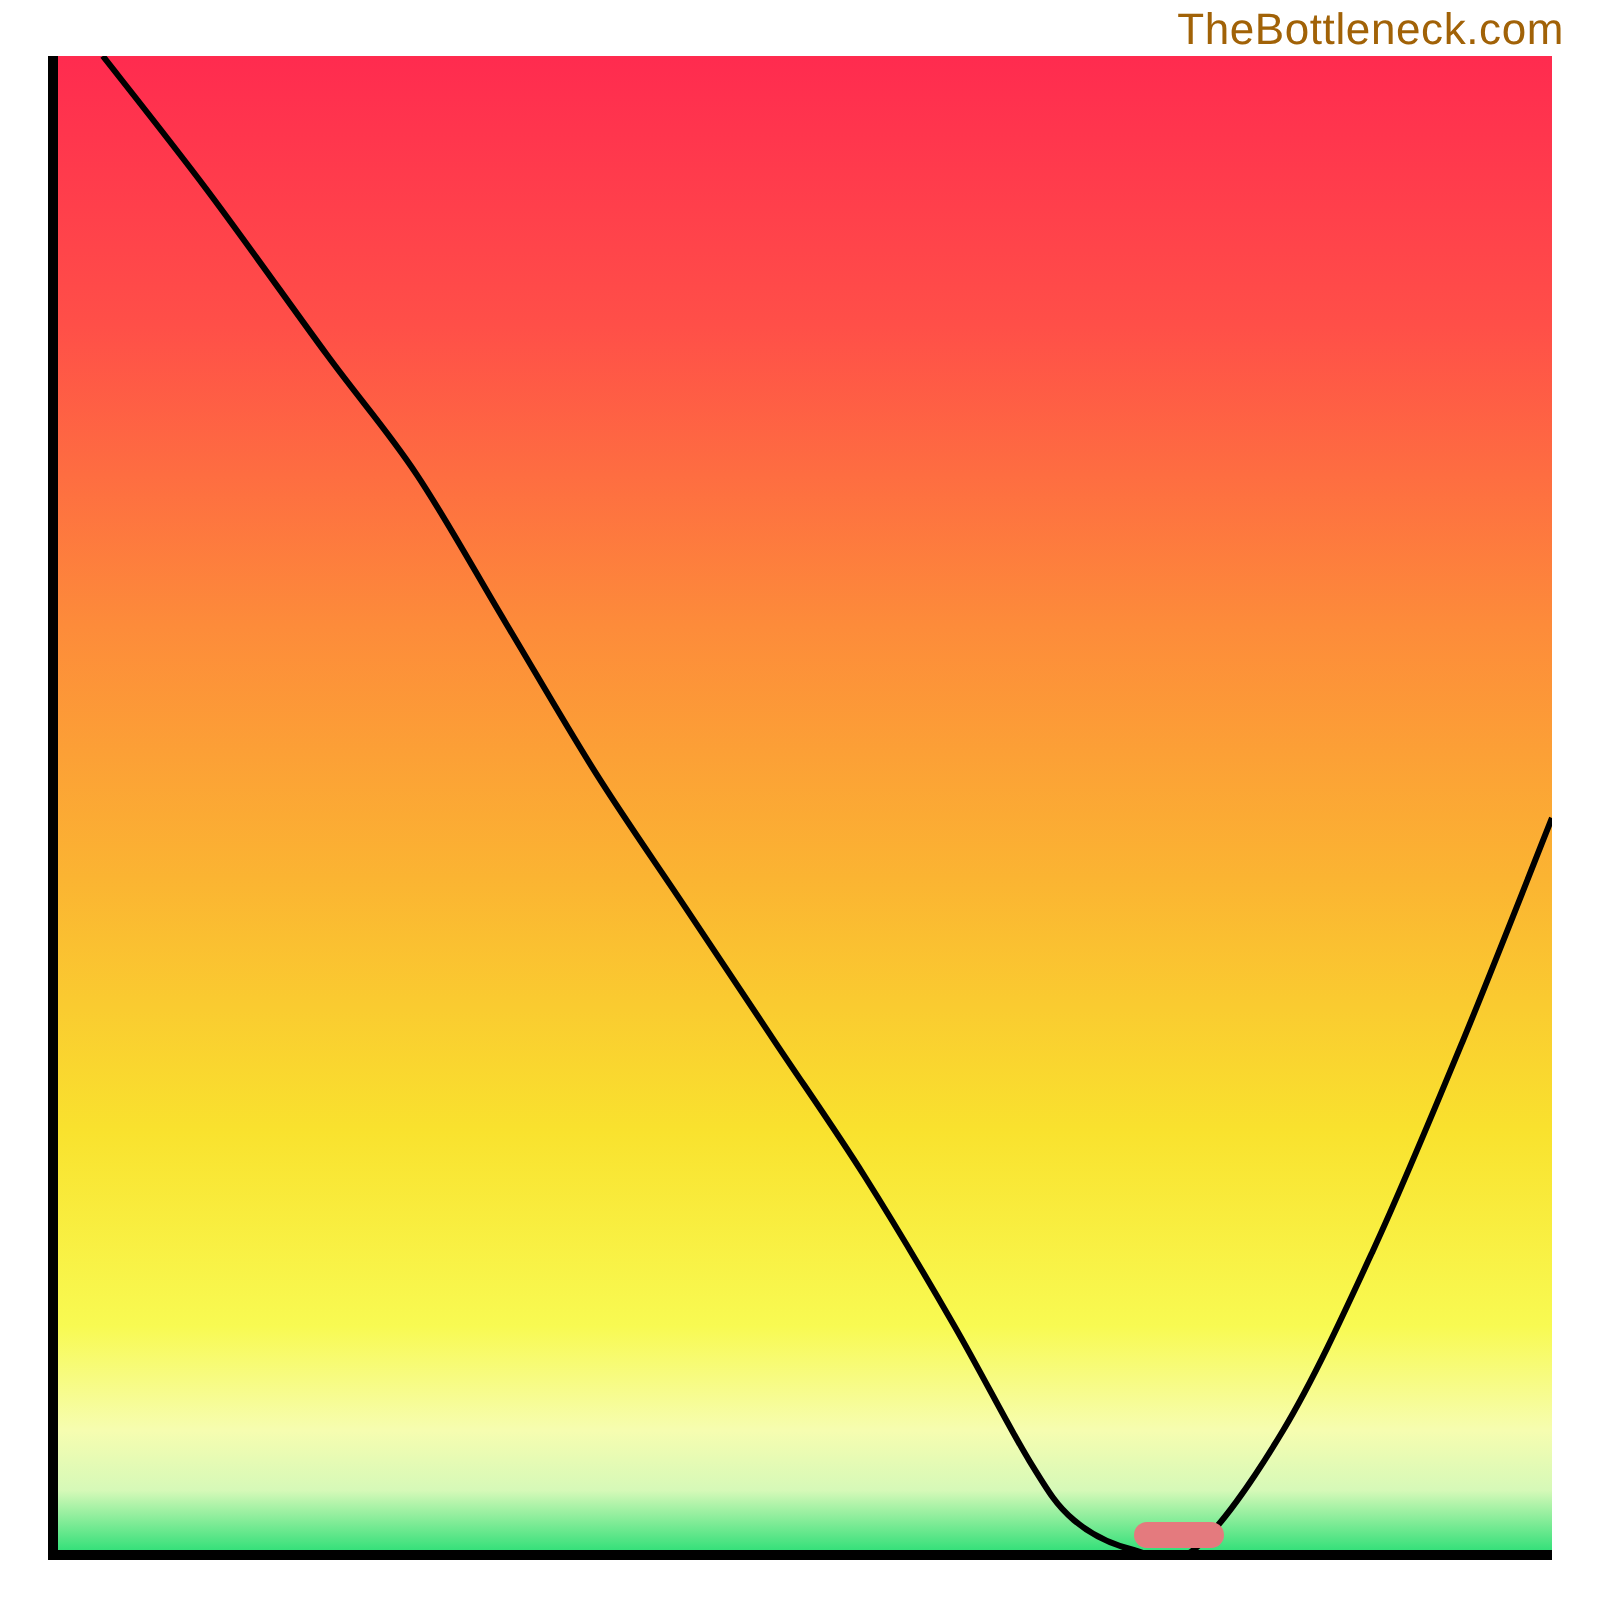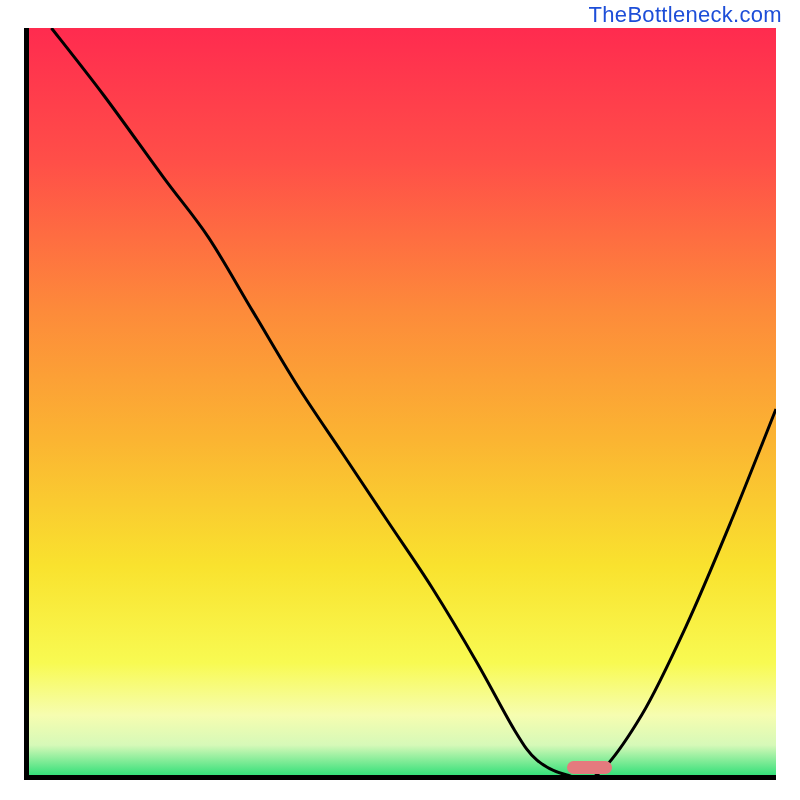--- a/index.html
+++ b/index.html
@@ -12,21 +12,21 @@
   }
   .container {
     position: relative;
     width: 800px;
     height: 800px;
   }
   .watermark {
     position: absolute;
     top: 2px;
     right: 18px;
-    color: #1d4ed8;
+    color: #a16207;
     font-family: Arial, Helvetica, sans-serif;
     font-size: 22px;
     letter-spacing: 0.3px;
     z-index: 5;
     text-align: center;
   }
   .plot {
     position: absolute;
     left: 24px;
     top: 28px;

